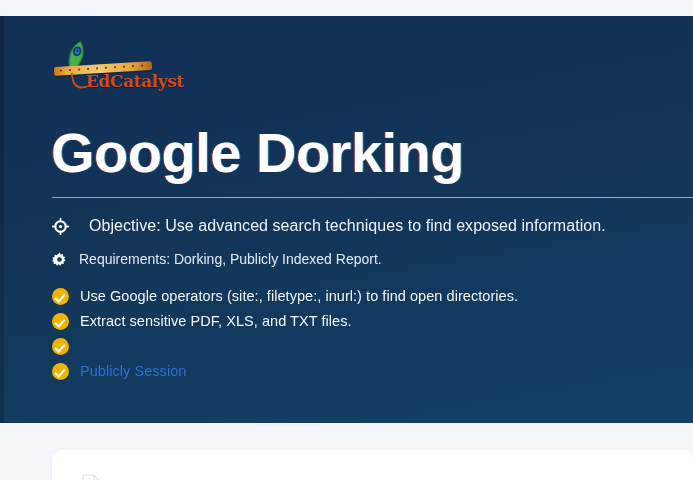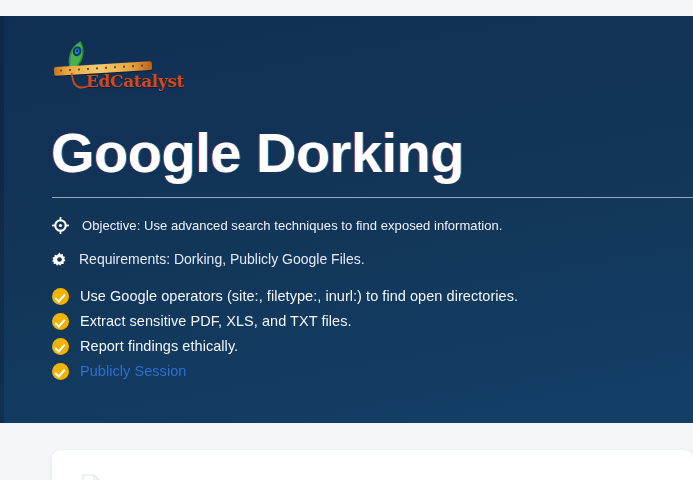--- a/index.html
+++ b/index.html
@@ -128,23 +128,23 @@
   
   .meta-objective {
     position: absolute;
     left: 52px;
     top: 201px;
     display: flex;
     align-items: center;
     white-space: nowrap;
   }
   .meta-objective .meta-text {
-    font-size: 13px;
+    font-size: 16px;
     color: #eef3fa;
-    margin-left: 13px;
+    margin-left: 20px;
     letter-spacing: 0.05px;
   }
   .meta-requirements {
     position: absolute;
     left: 52px;
     top: 235px;
     display: flex;
     align-items: center;
     white-space: nowrap;
   }
@@ -270,35 +270,34 @@
         <rect x="15" y="9" width="5" height="2" fill="#ffffff"></rect>
       </svg>
       <span class="meta-text">Objective: Use advanced search techniques to find exposed information.</span>
     </div>
 
     <div class="meta-requirements">
       <svg class="icon-gear" viewBox="0 0 20 20">
         <path fill="#ffffff" d="M10 0.8l1.5 2.6 2.9-0.8 0.3 3 2.9 0.9-1.5 2.6 1.9 2.3-2.6 1.5 0.3 3-3-0.3-1.5 2.6-2.3-1.9-2.3 1.9-1.5-2.6-3 0.3 0.3-3L0 12.4l1.9-2.3L0.4 7.5l2.9-0.9 0.3-3 2.9 0.8z"></path>
         <circle cx="10" cy="10" r="3.1" fill="#123558"></circle>
       </svg>
-      <span class="meta-text">Requirements: Dorking, Publicly Google Files.</span>
+      <span class="meta-text">Requirements: Dorking, Publicly Indexed Report.</span>
     </div>
 
     <div class="task-list">
       <div class="task-item">
         <span class="check-badge"></span>
         <span class="task-label">Use Google operators (site:, filetype:, inurl:) to find open directories.</span>
       </div>
       <div class="task-item">
         <span class="check-badge"></span>
         <span class="task-label">Extract sensitive PDF, XLS, and TXT files.</span>
       </div>
       <div class="task-item">
         <span class="check-badge"></span>
-        <span class="task-label">Report findings ethically.</span>
       </div>
       <div class="task-item">
         <span class="check-badge"></span>
         <span class="task-label link">Publicly Session</span>
       </div>
     </div>
   </div>
 
   <div class="below"></div>
 

